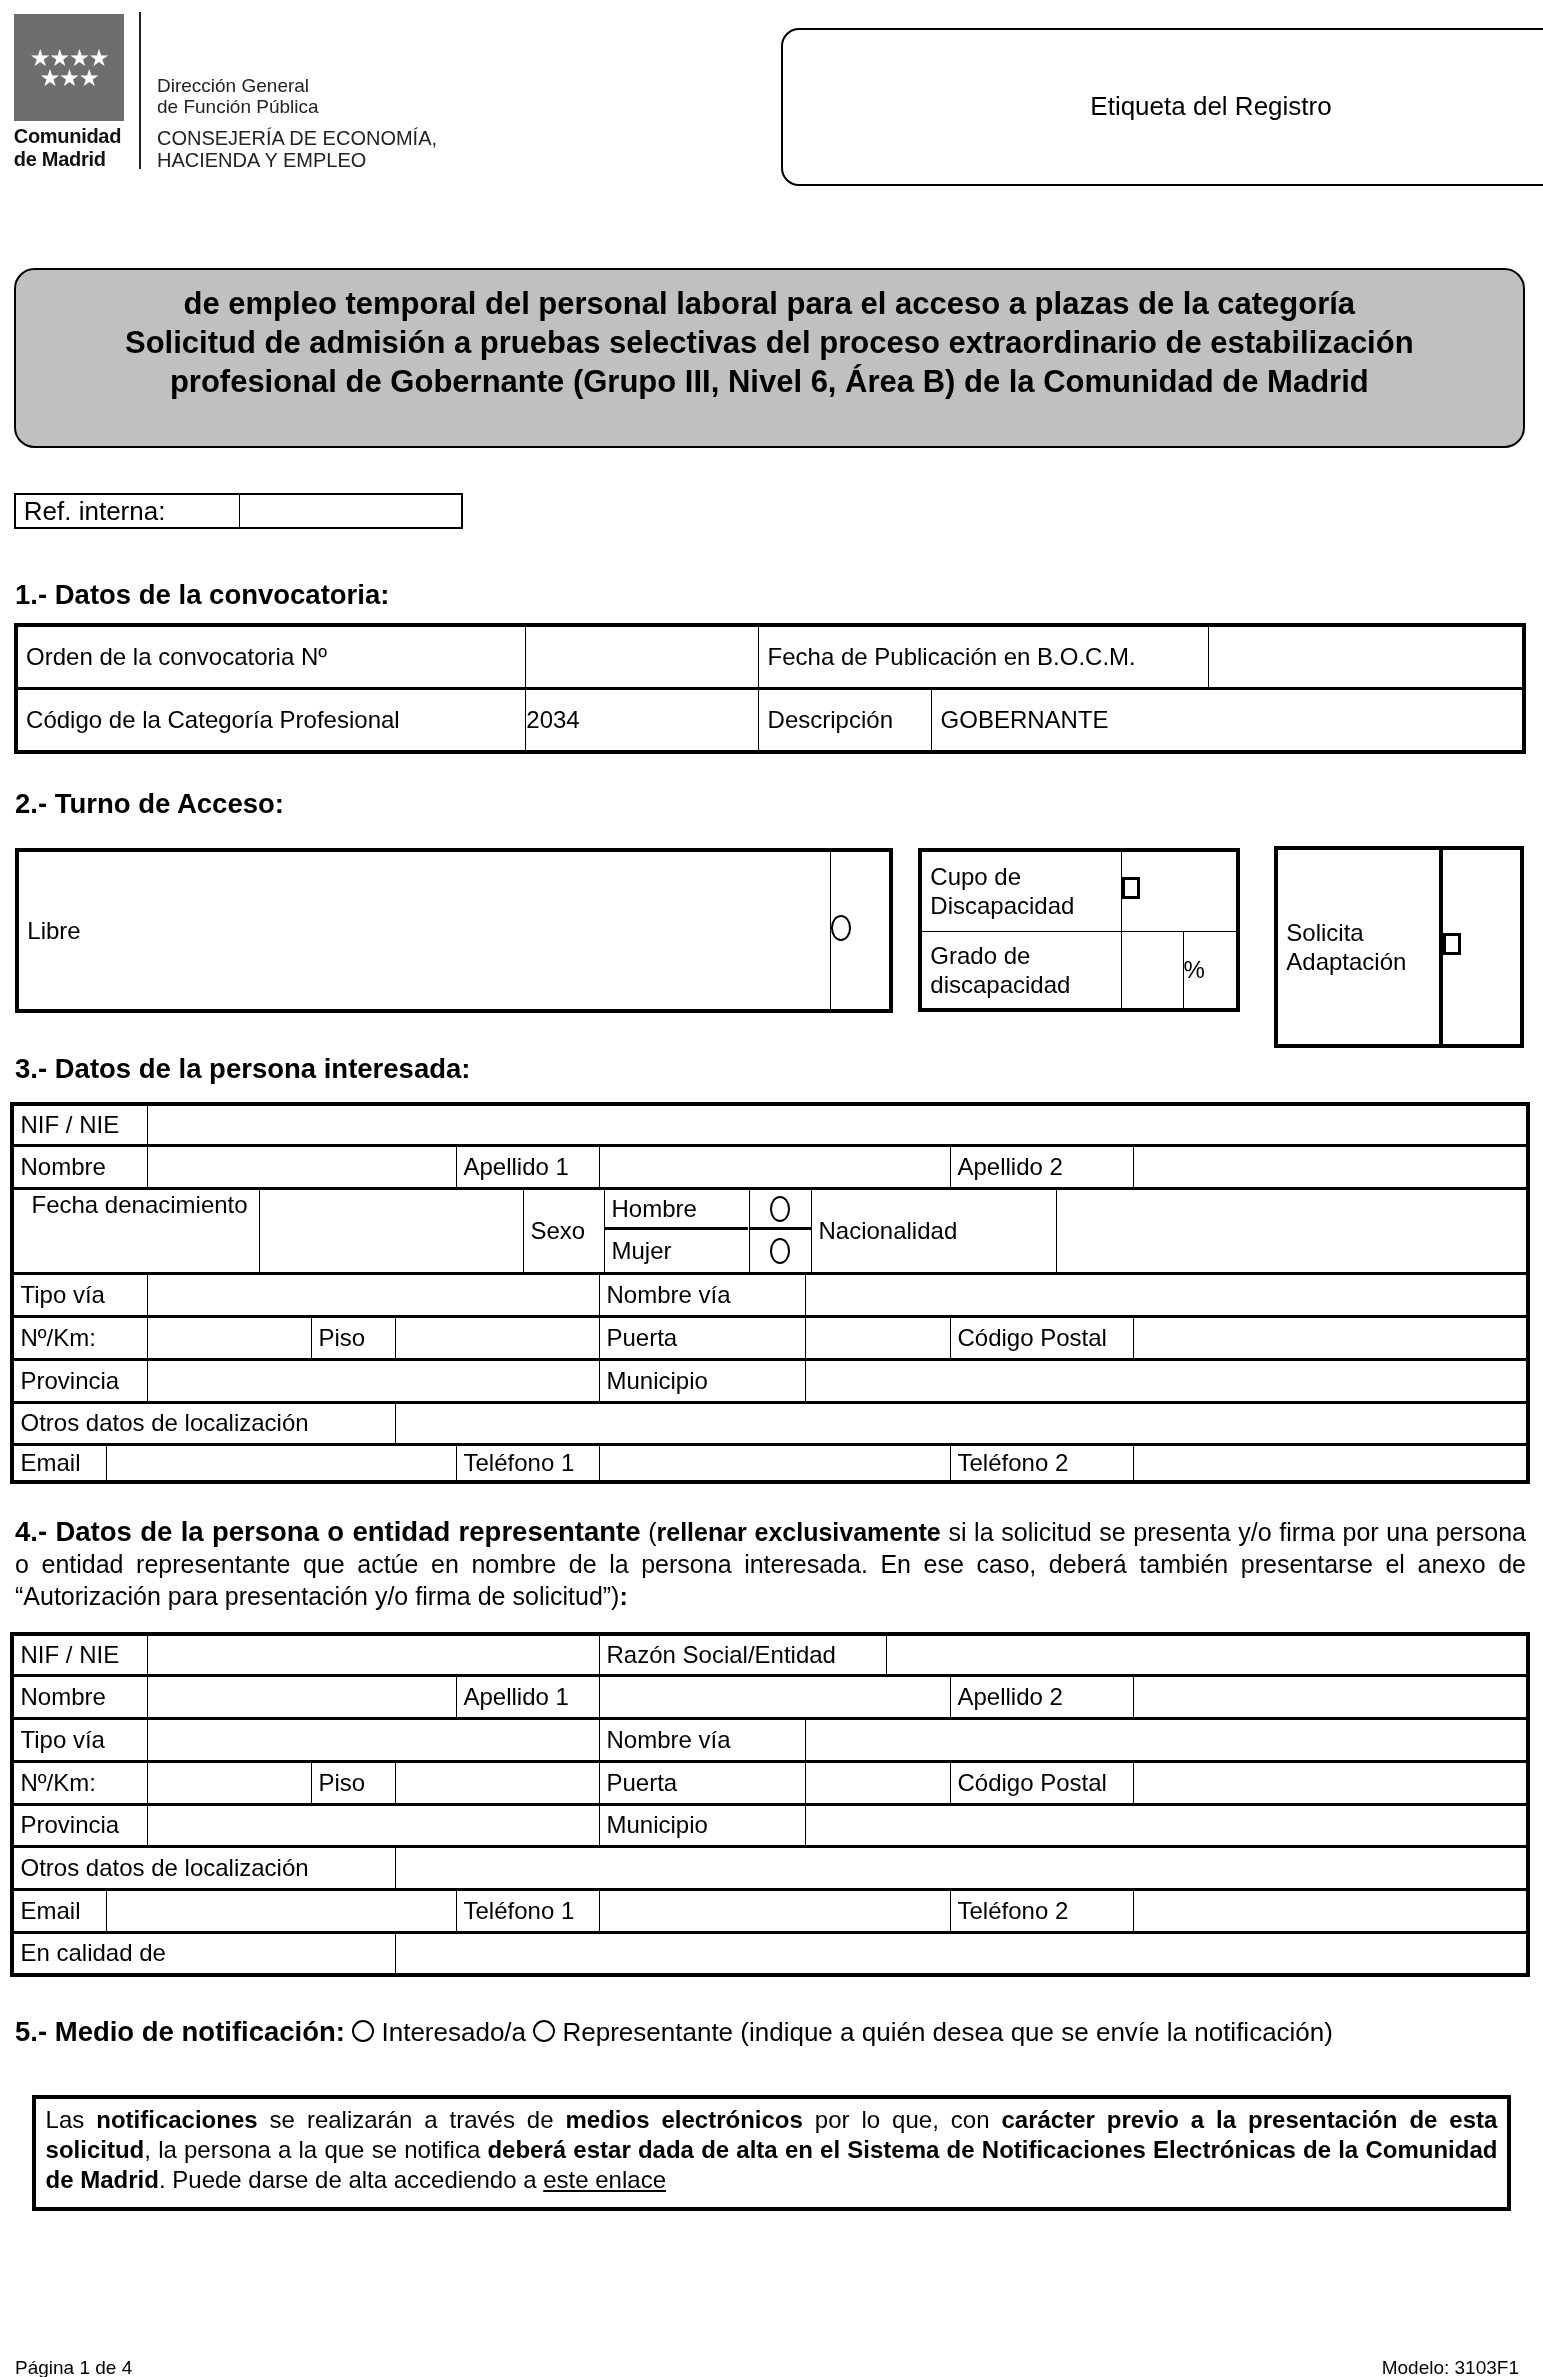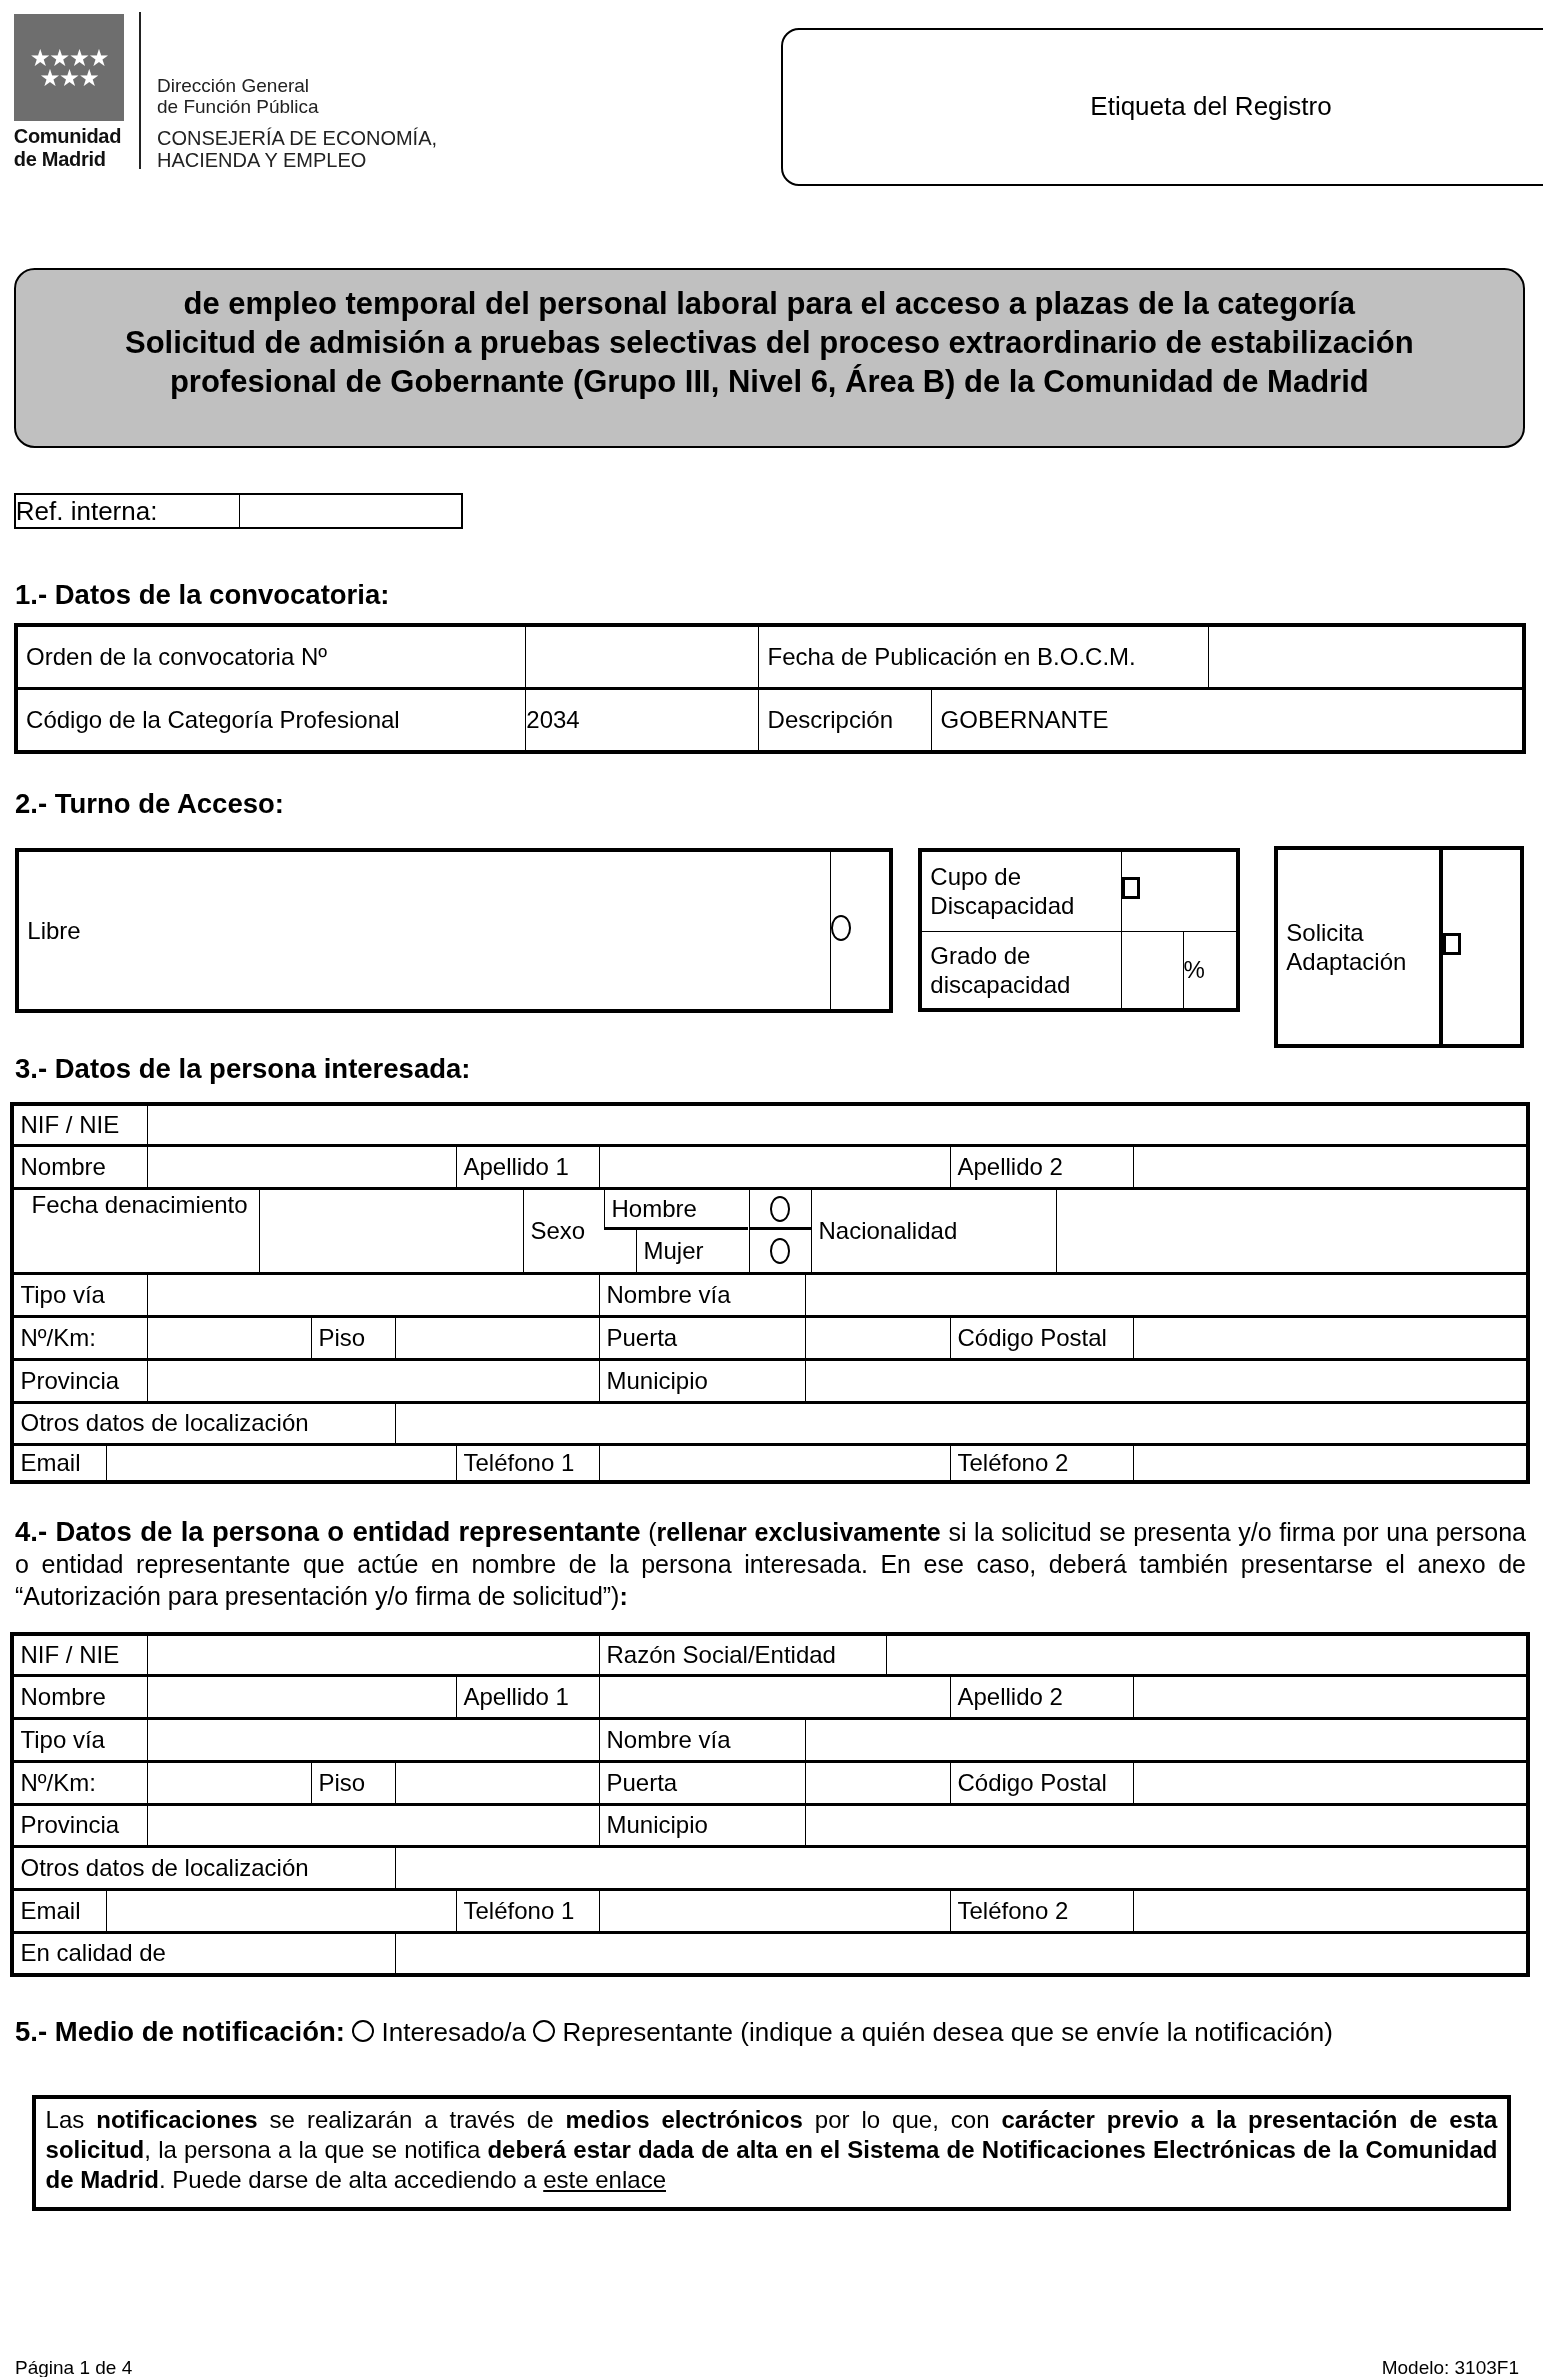--- a/index.html
+++ b/index.html
@@ -14,21 +14,21 @@
   .dg { left:157px; top:76px; font-size:19px; line-height:20.6px; color:#222; }
   .cons { left:157px; top:127px; font-size:20px; line-height:22px; color:#222; }
   
   .registro { left:781px; top:27.5px; width:860px; height:158px; border:2.8px solid #000; border-radius:18px; box-sizing:border-box;
               display:flex; align-items:center; justify-content:center; font-size:26px; }
   
   .title-box { left:13.8px; top:268px; width:1511px; height:180px; background:#c0c0c0; border:2.8px solid #000; border-radius:20.6px; box-sizing:border-box;
                font-weight:bold; font-size:31px; line-height:39px; text-align:center; padding-top:13.8px; }
   
   .ref { left:13.8px; top:493px; width:449px; height:36px; border:2.1px solid #000; box-sizing:border-box; display:flex; }
-  .ref .lbl { width:224px; border-right:1.4px solid #000; font-size:26px; line-height:32px; padding-left:0; box-sizing:border-box; }
+  .ref .lbl { width:224px; border-right:1.4px solid #000; font-size:26px; line-height:32px; padding-left:8px; box-sizing:border-box; }
   .ref .val { flex:1; }
   .section-h { font-weight:bold; font-size:27.5px; left:15px; }
   
   table.frm { position:absolute; border-collapse:collapse; table-layout:fixed; }
   table.frm td { border:1.4px solid #000; font-size:24px; padding:0 0 0 8.3px; vertical-align:middle; box-sizing:border-box; }
   .thickbox { border:4.1px solid #000 !important; }
   .radio { display:inline-block; width:20.6px; height:26px; border:2.8px solid #000; border-radius:50%; box-sizing:border-box; }
   .check { display:inline-block; width:18px; height:22px; border:3.4px solid #000; box-sizing:border-box; }
   .center { padding:0 !important; }
   .notice { left:32px; top:2095px; width:1479px; height:116px; border:4.1px solid #000; box-sizing:border-box; padding:5.5px 9.6px;
@@ -173,21 +173,21 @@
     <div class="c" style="left:1119px; right:0;"></div>
   </div>
   <div class="r" style="top:84px; height:85px;">
     <div class="c first" style="left:0; width:245px; line-height:29px; flex-direction:row; align-items:flex-start; justify-content:center;">
       <div>Fecha de</div>
         <div>nacimiento</div>
     </div>
     <div class="c" style="left:245px; width:264px;"></div>
     <div class="c" style="left:509px; width:81px;">Sexo</div>
     <div class="c" style="left:590px; width:144px; top:0; bottom:auto; height:40px; border-bottom:3.4px solid #000;">Hombre</div>
-    <div class="c" style="left:622px; width:144px; top:40px;">Mujer</div>
+    <div class="c" style="left:590px; width:144px; top:40px;">Mujer</div>
     <div class="c center" style="left:735px; width:62px; top:0; bottom:auto; height:40px; border-bottom:3.4px solid #000; justify-content:center;">
         <span class="radio"></span>
       </div>
     <div class="c center" style="left:735px; width:62px; top:40px; justify-content:center;">
         <span class="radio"></span>
       </div>
     <div class="c" style="left:797px; width:245px;">Nacionalidad</div>
     <div class="c" style="left:1042px; right:0;"></div>
   </div>
   <div class="r" style="top:169px; height:43px;">

